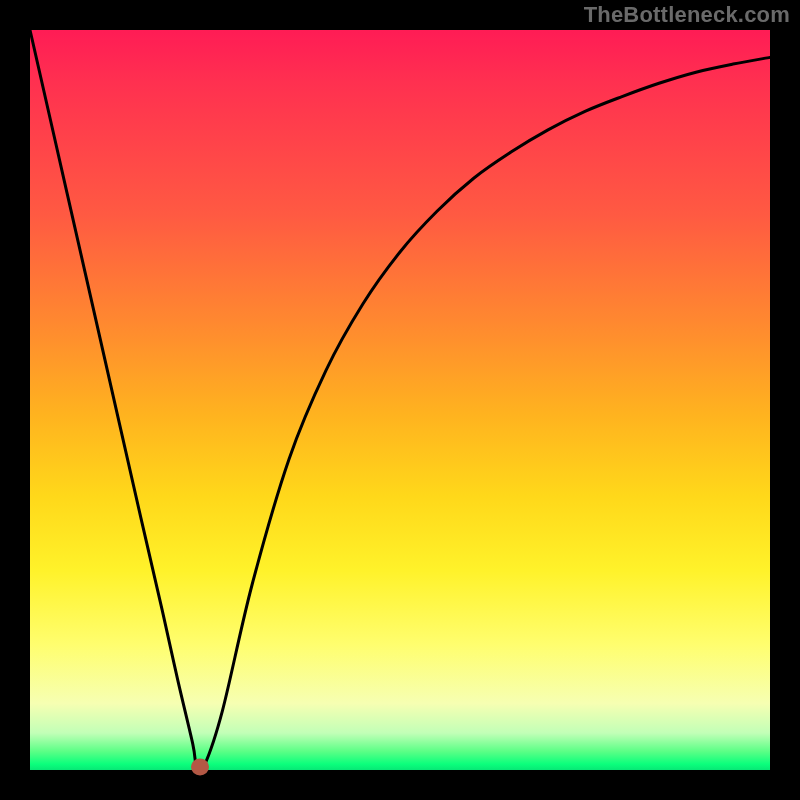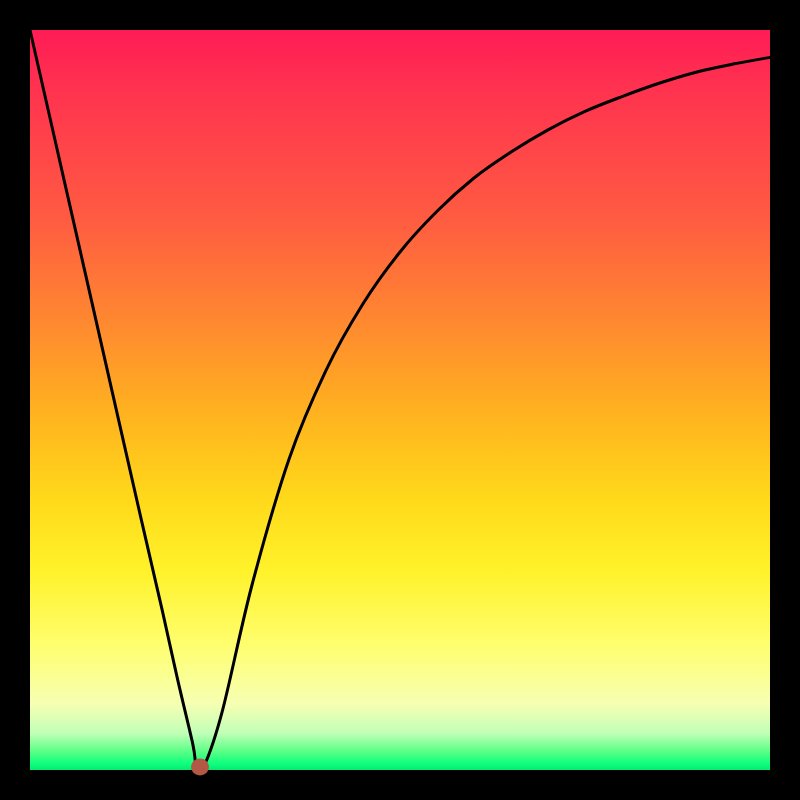--- a/index.html
+++ b/index.html
@@ -65,20 +65,21 @@
     border-radius: 50%;
     background: #b35845;
     transform: translate(-50%, -50%);
   }
 </style>
 </head>
 <body>
 
 <div class="frame">
 
+  <div class="attribution">TheBottleneck.com</div>
 
   <div class="plot">
 
     <svg class="curve" viewBox="0 0 740 740" preserveAspectRatio="none">
       <path id="curve-path" d="M 0.00 0.00 C 6.17 27.13, 24.67 108.53, 37.00 162.80 C 49.33 217.07, 61.67 271.33, 74.00 325.60 C 86.33 379.87, 101.13 445.23, 111.00 488.40 C 120.87 531.57, 127.03 557.47, 133.20 584.60 C 139.37 611.73, 143.07 629.62, 148.00 651.20 C 152.93 672.78, 159.72 699.92, 162.80 714.10 C 165.88 728.28, 164.65 732.60, 166.50 736.30 C 168.35 740.00, 169.58 745.55, 173.90 736.30 C 178.22 727.05, 184.38 711.02, 192.40 680.80 C 200.42 650.58, 210.90 596.93, 222.00 555.00 C 233.10 513.07, 246.67 464.97, 259.00 429.20 C 271.33 393.43, 283.67 366.30, 296.00 340.40 C 308.33 314.50, 320.67 293.53, 333.00 273.80 C 345.33 254.07, 357.67 237.42, 370.00 222.00 C 382.33 206.58, 394.67 193.63, 407.00 181.30 C 419.33 168.97, 431.67 157.87, 444.00 148.00 C 456.33 138.13, 468.67 130.12, 481.00 122.10 C 493.33 114.08, 505.67 106.68, 518.00 99.90 C 530.33 93.12, 542.67 86.95, 555.00 81.40 C 567.33 75.85, 579.67 71.29, 592.00 66.60 C 604.33 61.91, 616.67 57.35, 629.00 53.28 C 641.33 49.21, 653.67 45.39, 666.00 42.18 C 678.33 38.97, 690.67 36.51, 703.00 34.04 C 715.33 31.57, 733.83 28.49, 740.00 27.38" fill="none" stroke="#000" stroke-width="3" stroke-linejoin="round" stroke-linecap="round"></path>
     </svg>
 
     <div id="marker" class="marker" style="left: 170.2px; top: 737.04px;"></div>
 
   </div>

